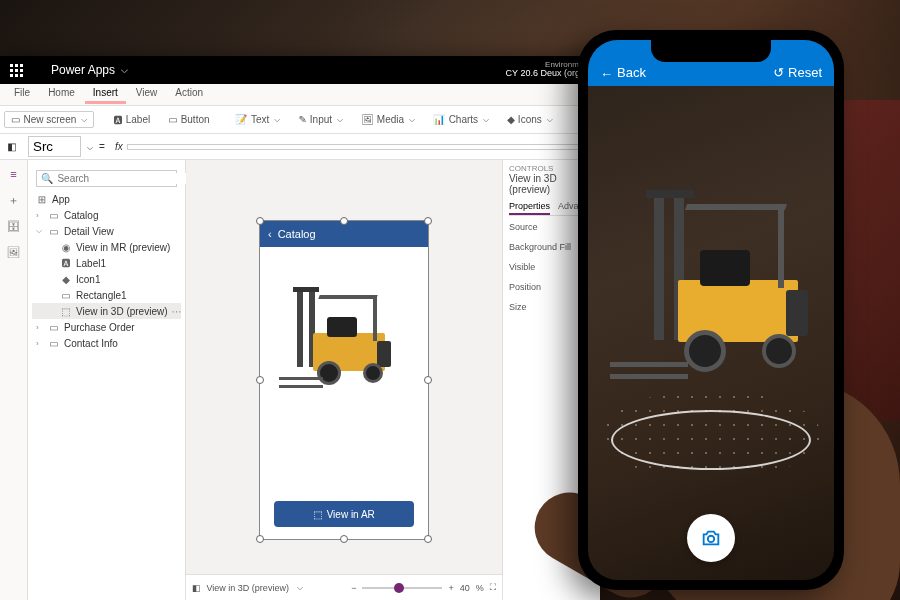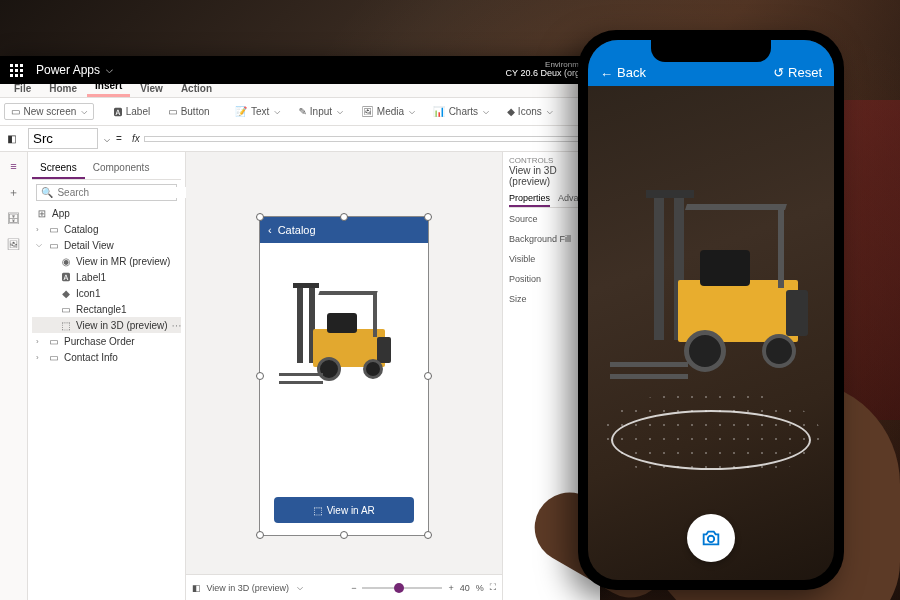--- a/index.html
+++ b/index.html
@@ -8,39 +8,39 @@
   
   .bg-photo { position: absolute; inset: 0; background: linear-gradient(135deg,#1a1410 0%, #3b2c22 30%, #4a2f20 50%, #2a1a12 70%, #1a0f0a 100%); }
   .bg-photo::before { content:""; position:absolute; inset:0; background: radial-gradient(circle at 70% 40%, rgba(255,180,120,.15), transparent 50%), radial-gradient(circle at 85% 60%, rgba(255,100,50,.1), transparent 40%); }
 
   
   .editor { position: absolute; top: 56px; left: 0; width: 600px; height: 544px; background: #fff; box-shadow: 4px 0 20px rgba(0,0,0,.4); display:flex; flex-direction:column; font-size:11px; color:#333; }
 
   .titlebar { height: 28px; background: #000; color:#fff; display:flex; align-items:center; padding:0 4px; }
   .waffle { width:24px; height:24px; display:grid; grid-template-columns:repeat(3,3px); grid-template-rows:repeat(3,3px); gap:2px; place-content:center; cursor:pointer;}
   .waffle span { background:#fff; }
-  .app-title { margin-left:8px; font-size:12px; }
+  .app-title { margin-left:23px; font-size:12px; }
   .title-caret { margin-left:6px; font-size:9px; opacity:.8;}
   .env { margin-left:auto; font-size:9px; text-align:right; line-height:1.1; padding-right:6px;}
   .env .lbl { opacity:.7; font-size:8px;}
 
-  .menubar { height:14px; background:#faf9f8; display:flex; align-items:flex-end; padding:0 6px; gap:2px; border-bottom:1px solid #e1dfdd; font-size:10px;font-weight:bold;}
+  .menubar { height:22px; background:#faf9f8; display:flex; align-items:flex-start; padding:0 6px; gap:2px; border-bottom:1px solid #e1dfdd; font-size:10px;}
   .menubar .mi { padding:3px 8px; cursor:pointer; color:#555;}
   .menubar .mi.active { border-bottom:3px solid #fca5a5; color:#000;}
   .menubar .right { margin-left:auto; display:flex; gap:8px; align-items:center; color:#888;}
 
   .ribbon { height:28px; background:#fff; border-bottom:1px solid #e1dfdd; display:flex; align-items:center; padding:0 4px; gap:4px; font-size:10px; color:#555;}
   .rb { display:flex; align-items:center; gap:3px; padding:2px 6px; border:1px solid transparent; cursor:pointer; white-space:nowrap;}
   .rb.bordered { border:1px solid #ccc; border-radius:2px;}
   .sep { width:1px; height:18px; background:#e1dfdd; margin:0 2px;}
   .dd::after{content:"⌵"; font-size:8px; margin-left:2px;}
 
   .fxbar { height:26px; display:flex; align-items:center; border-bottom:1px solid #e1dfdd; font-size:10px;}
   .fxbar .icn { width:24px; text-align:center;}
-  .fxbar .src { width:70px; border:1px solid #ccc; padding:2px 4px; margin:0 4px;}
+  .fxbar .src { width:53px; border:1px solid #ccc; padding:2px 4px; margin:0 4px;}
   .fxbar .eq { padding:0 6px;}
   .fxbar .fx { font-style:italic; padding:0 4px;}
   .fxbar .formula { flex:1; border:1px solid #ccc; padding:2px 6px; color:#d13438; overflow:hidden; text-overflow:ellipsis; white-space:nowrap;}
 
   .workspace { flex:1; display:flex; min-height:0;}
 
   .rails { width:28px; background:#faf9f8; border-right:1px solid #e1dfdd; display:flex; flex-direction:column; align-items:center; padding-top:6px; gap:10px;}
   .rails .r { width:16px; height:16px; display:flex; align-items:center; justify-content:center; cursor:pointer; color:#666;}
   .rails .r.active { color:#742774;}
 
@@ -208,24 +208,20 @@
   <div class="workspace">
 
     <div class="rails">
       <div class="r active">≡</div>
       <div class="r">＋</div>
       <div class="r">🗄</div>
       <div class="r">🖼</div>
     </div>
 
     <div class="treepanel">
-      <div class="tabs">
-        <div class="t active">Screens</div>
-        <div class="t">Components</div>
-      </div>
       <div class="search">
         <span>🔍</span>
         <input placeholder="Search" style="">
       </div>
       <div class="tree">
         <div class="tn l1">
             <span class="ti">⊞</span>
             <span>App</span>
           </div>
         <div class="tn l1">

